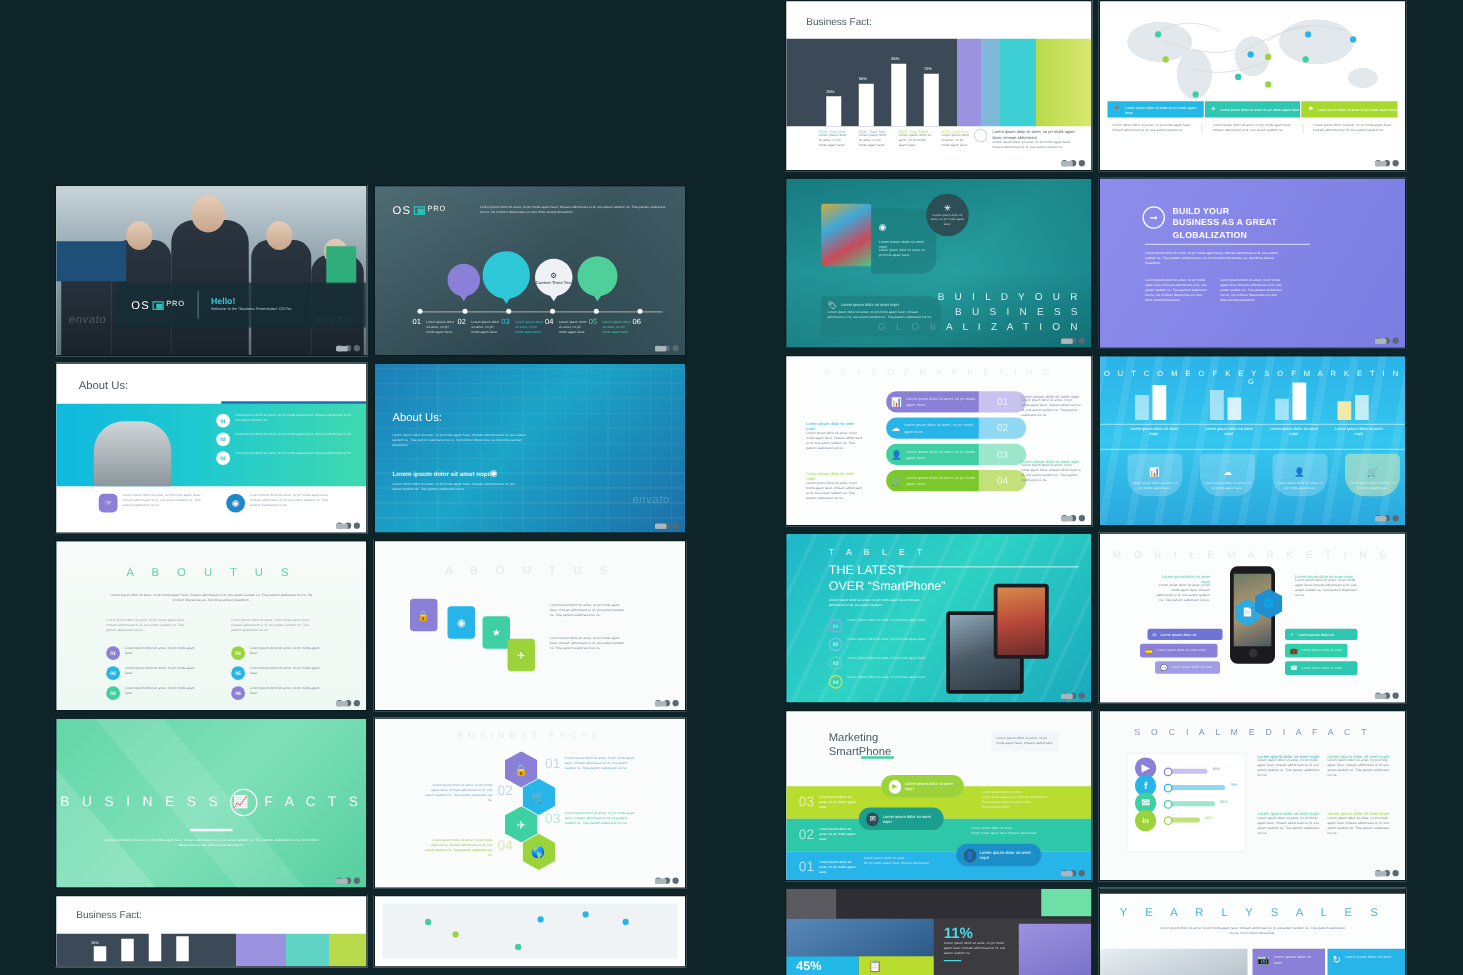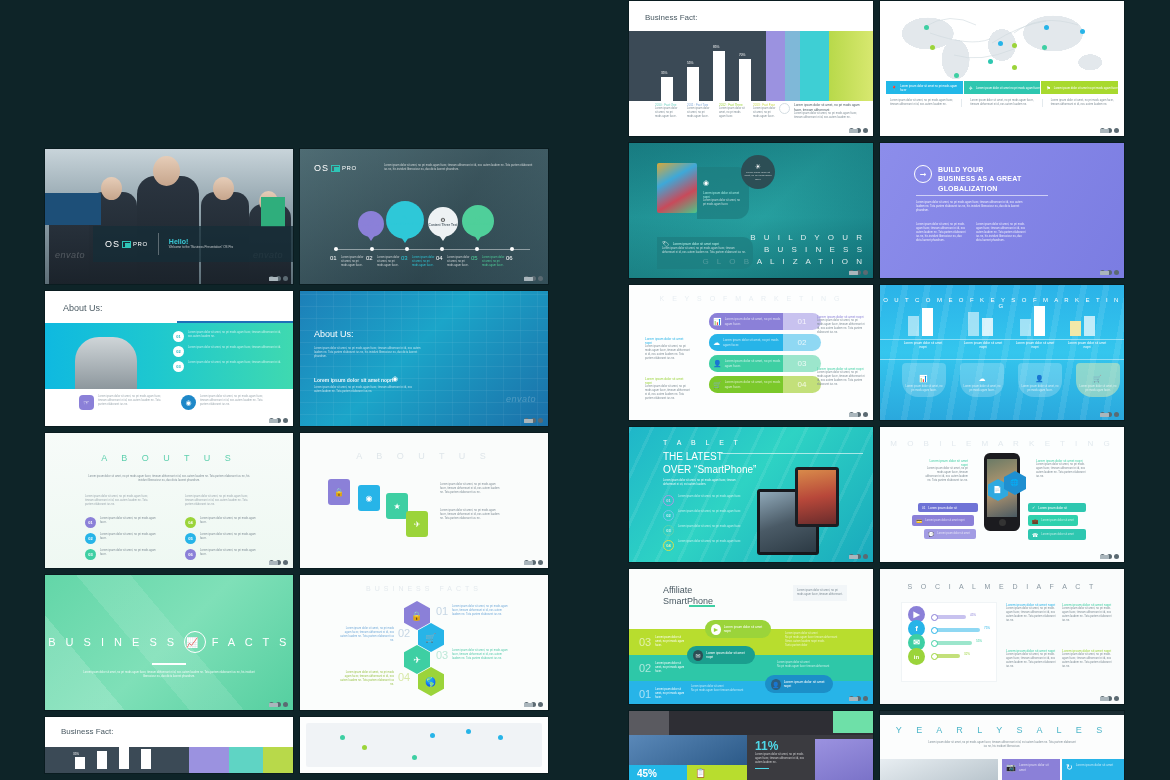--- a/index.html
+++ b/index.html
@@ -893,21 +893,21 @@
             <span class="bar"></span>
             <i></i>
           </div>
       </div>
     </div>
 
     <div class="row">
 
       <div class="slide" style="background:#fbfdfc;">
         <div style="position:absolute;left:34px;top:16px;font-size:9px;color:#4a5a63;font-weight:300;line-height:1.2;">
-          <div>Affiliate</div>
+          <div>Marketing</div>
           <div>SmartPhone</div>
         </div>
         <div style="position:absolute;left:60px;top:36px;width:26px;height:1.5px;background:#3ecfa3;"></div>
         <div class="lorem d" style="position:absolute;left:164px;top:16px;width:54px;background:#f2f6f8;padding:4px;">Lorem ipsum dolor sit amet, no pri mods agam facer, timeam abhorreant.</div>
 
         <div class="af-band" style="top:60px;background:#b8dd2e;">
           <span class="af-num">03</span>
           <span class="lorem w" style="width:30px;color:#fff;">Lorem ipsum dolor sit amet, no pri mods agam facer.</span>
           <div class="af-tab" style="left:76px;background:#9bd43a;width:66px;">
             <span style="font-size:7px;background:#fff;color:#9bd43a;border-radius:50%;width:11px;height:11px;display:flex;align-items:center;justify-content:center;">►</span>

